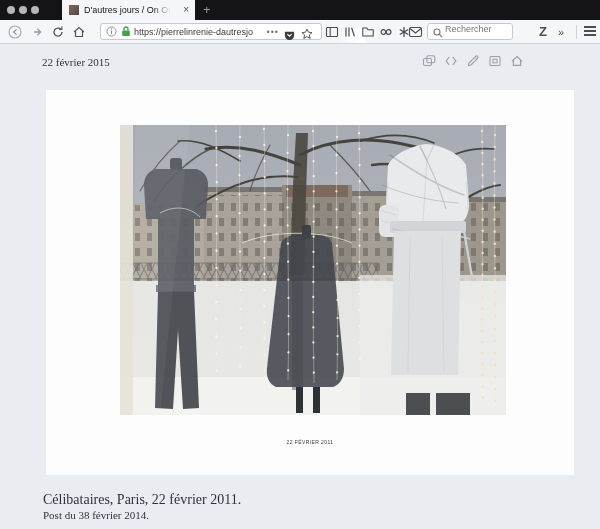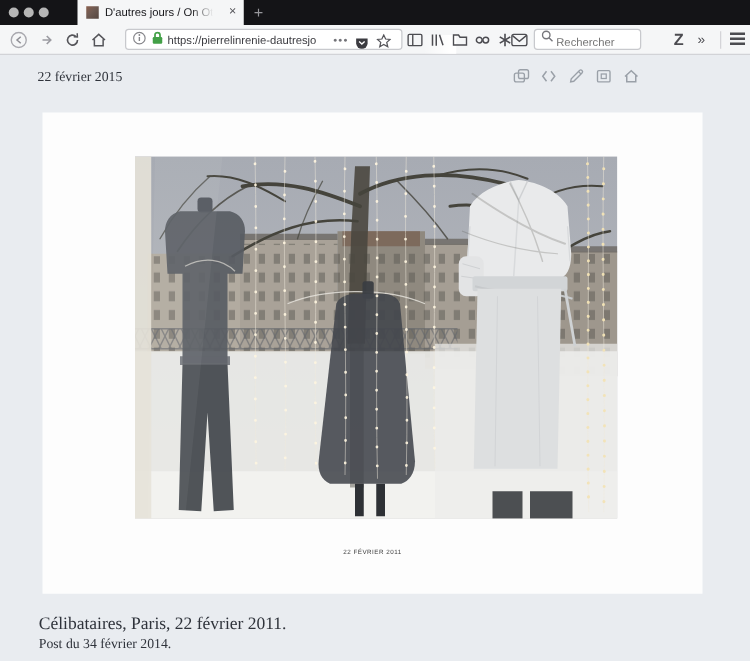--- a/index.html
+++ b/index.html
@@ -23,30 +23,30 @@
            border-bottom:1px solid #d2d3d7;box-sizing:border-box;}
   .tbi{position:absolute;top:5px;width:14px;height:14px;}
   .tbi svg{display:block}
   .urlbar{position:absolute;left:100px;top:3px;width:222px;height:17px;background:#ffffff;
           border:1px solid #c8c9cd;border-radius:3px;box-sizing:border-box;display:flex;align-items:center;}
   .urltext{font-size:9px;color:#3b3b40;white-space:nowrap;overflow:hidden;width:132px;position:relative;margin-left:3px;}
   .urlfade{position:absolute;left:238px;top:4px;width:26px;height:15px;
            background:linear-gradient(to right,rgba(255,255,255,0),#fff 80%);}
   .pageactions{position:absolute;right:42px;top:1px;font-size:9px;letter-spacing:1px;color:#737378;}
   .searchbox{position:absolute;left:427px;top:3px;width:86px;height:17px;background:#fff;
-             border:1px solid #c8c9cd;border-radius:3px;box-sizing:border-box;display:flex;align-items:flex-end;}
+             border:1px solid #c8c9cd;border-radius:3px;box-sizing:border-box;display:flex;align-items:flex-start;}
   .searchbox input{border:none;outline:none;font-size:9px;color:#555;width:60px;padding:0;margin-left:2px;
                    font-family:"Liberation Sans",sans-serif;background:transparent;}
   .zicon{position:absolute;left:539px;top:4px;font-size:13px;font-weight:bold;color:#4c4c51;line-height:16px;}
   .chev{position:absolute;left:558px;top:4px;font-size:11px;color:#4c4c51;line-height:16px;}
   .tsep{position:absolute;left:576px;top:5px;width:1px;height:14px;background:#d4d4d8;}
   .hamb{position:absolute;left:584px;top:6px;width:12px;height:11px;}
   .hamb span{display:block;height:1.5px;background:#4c4c51;margin-bottom:2.5px;}
   
-  .content{position:absolute;left:0;top:44px;width:536px;height:485px;background:#e9ecf0;}
+  .content{position:absolute;left:12px;top:44px;width:536px;height:485px;background:#e9ecf0;}
   .datehdr{position:absolute;left:30px;top:12px;font-family:"Liberation Serif","DejaVu Serif",serif;
            font-size:11px;color:#2f333b;}
   .pnav{position:absolute;right:24px;top:10px;display:flex;gap:8px;color:#9aa0a8;}
   .pnav .pi{width:14px;height:14px;}
   .card{position:absolute;left:34px;top:46px;width:528px;height:385px;background:#fdfdfd;}
   .photo{position:absolute;left:74px;top:35px;width:386px;height:290px;overflow:hidden;}
   .caption{position:absolute;left:0;top:349px;width:528px;text-align:center;
            font-size:5px;letter-spacing:.4px;color:#3c3c3c;}
   .footer1{position:absolute;left:31px;top:448px;font-family:"Liberation Serif","DejaVu Serif",serif;
            font-size:14px;color:#2f333b;}
@@ -354,15 +354,15 @@
           </g>
 
           <polygon points="16,0 70,0 40,290 10,290" fill="#ffffff" opacity=".05"></polygon>
         </svg>
       </div>
 
       <div class="caption">22 FÉVRIER 2011</div>
     </div>
 
     <div class="footer1">Célibataires, Paris, 22 février 2011.</div>
-    <div class="footer2">Post du 34 février 2014.</div>
+    <div class="footer2">Post du 38 février 2014.</div>
   </div>
 </div>
 
 </body></html>

